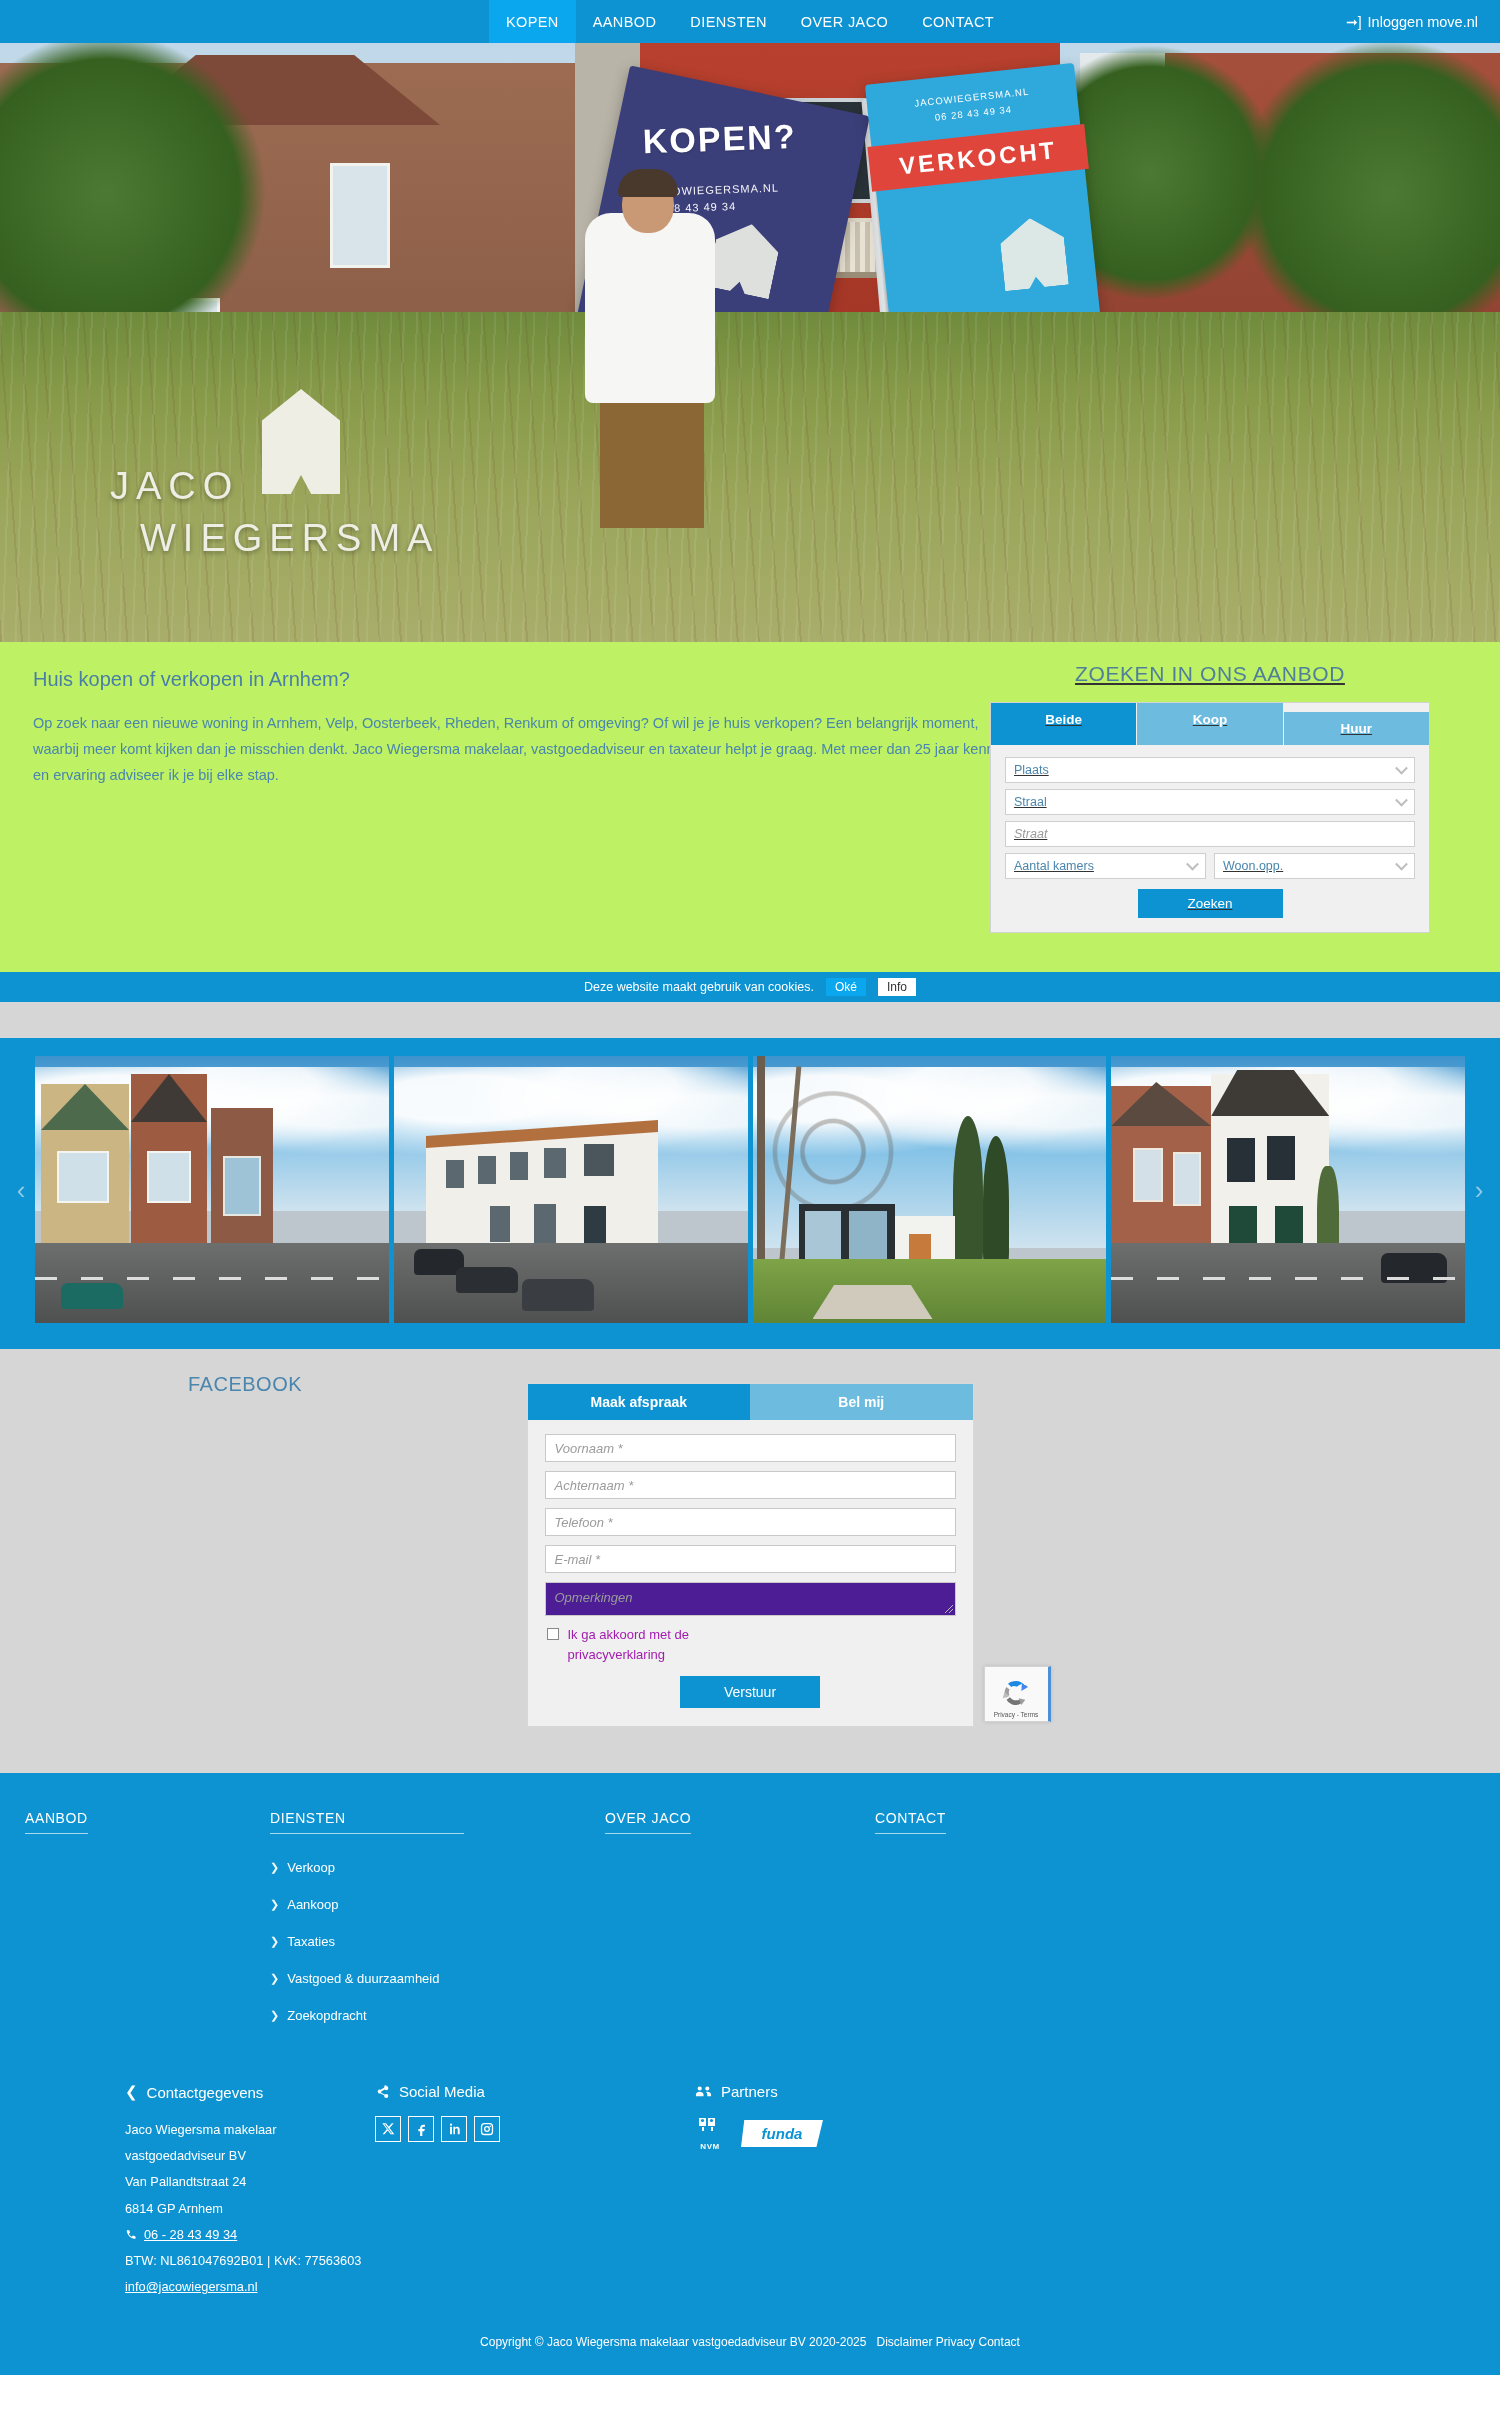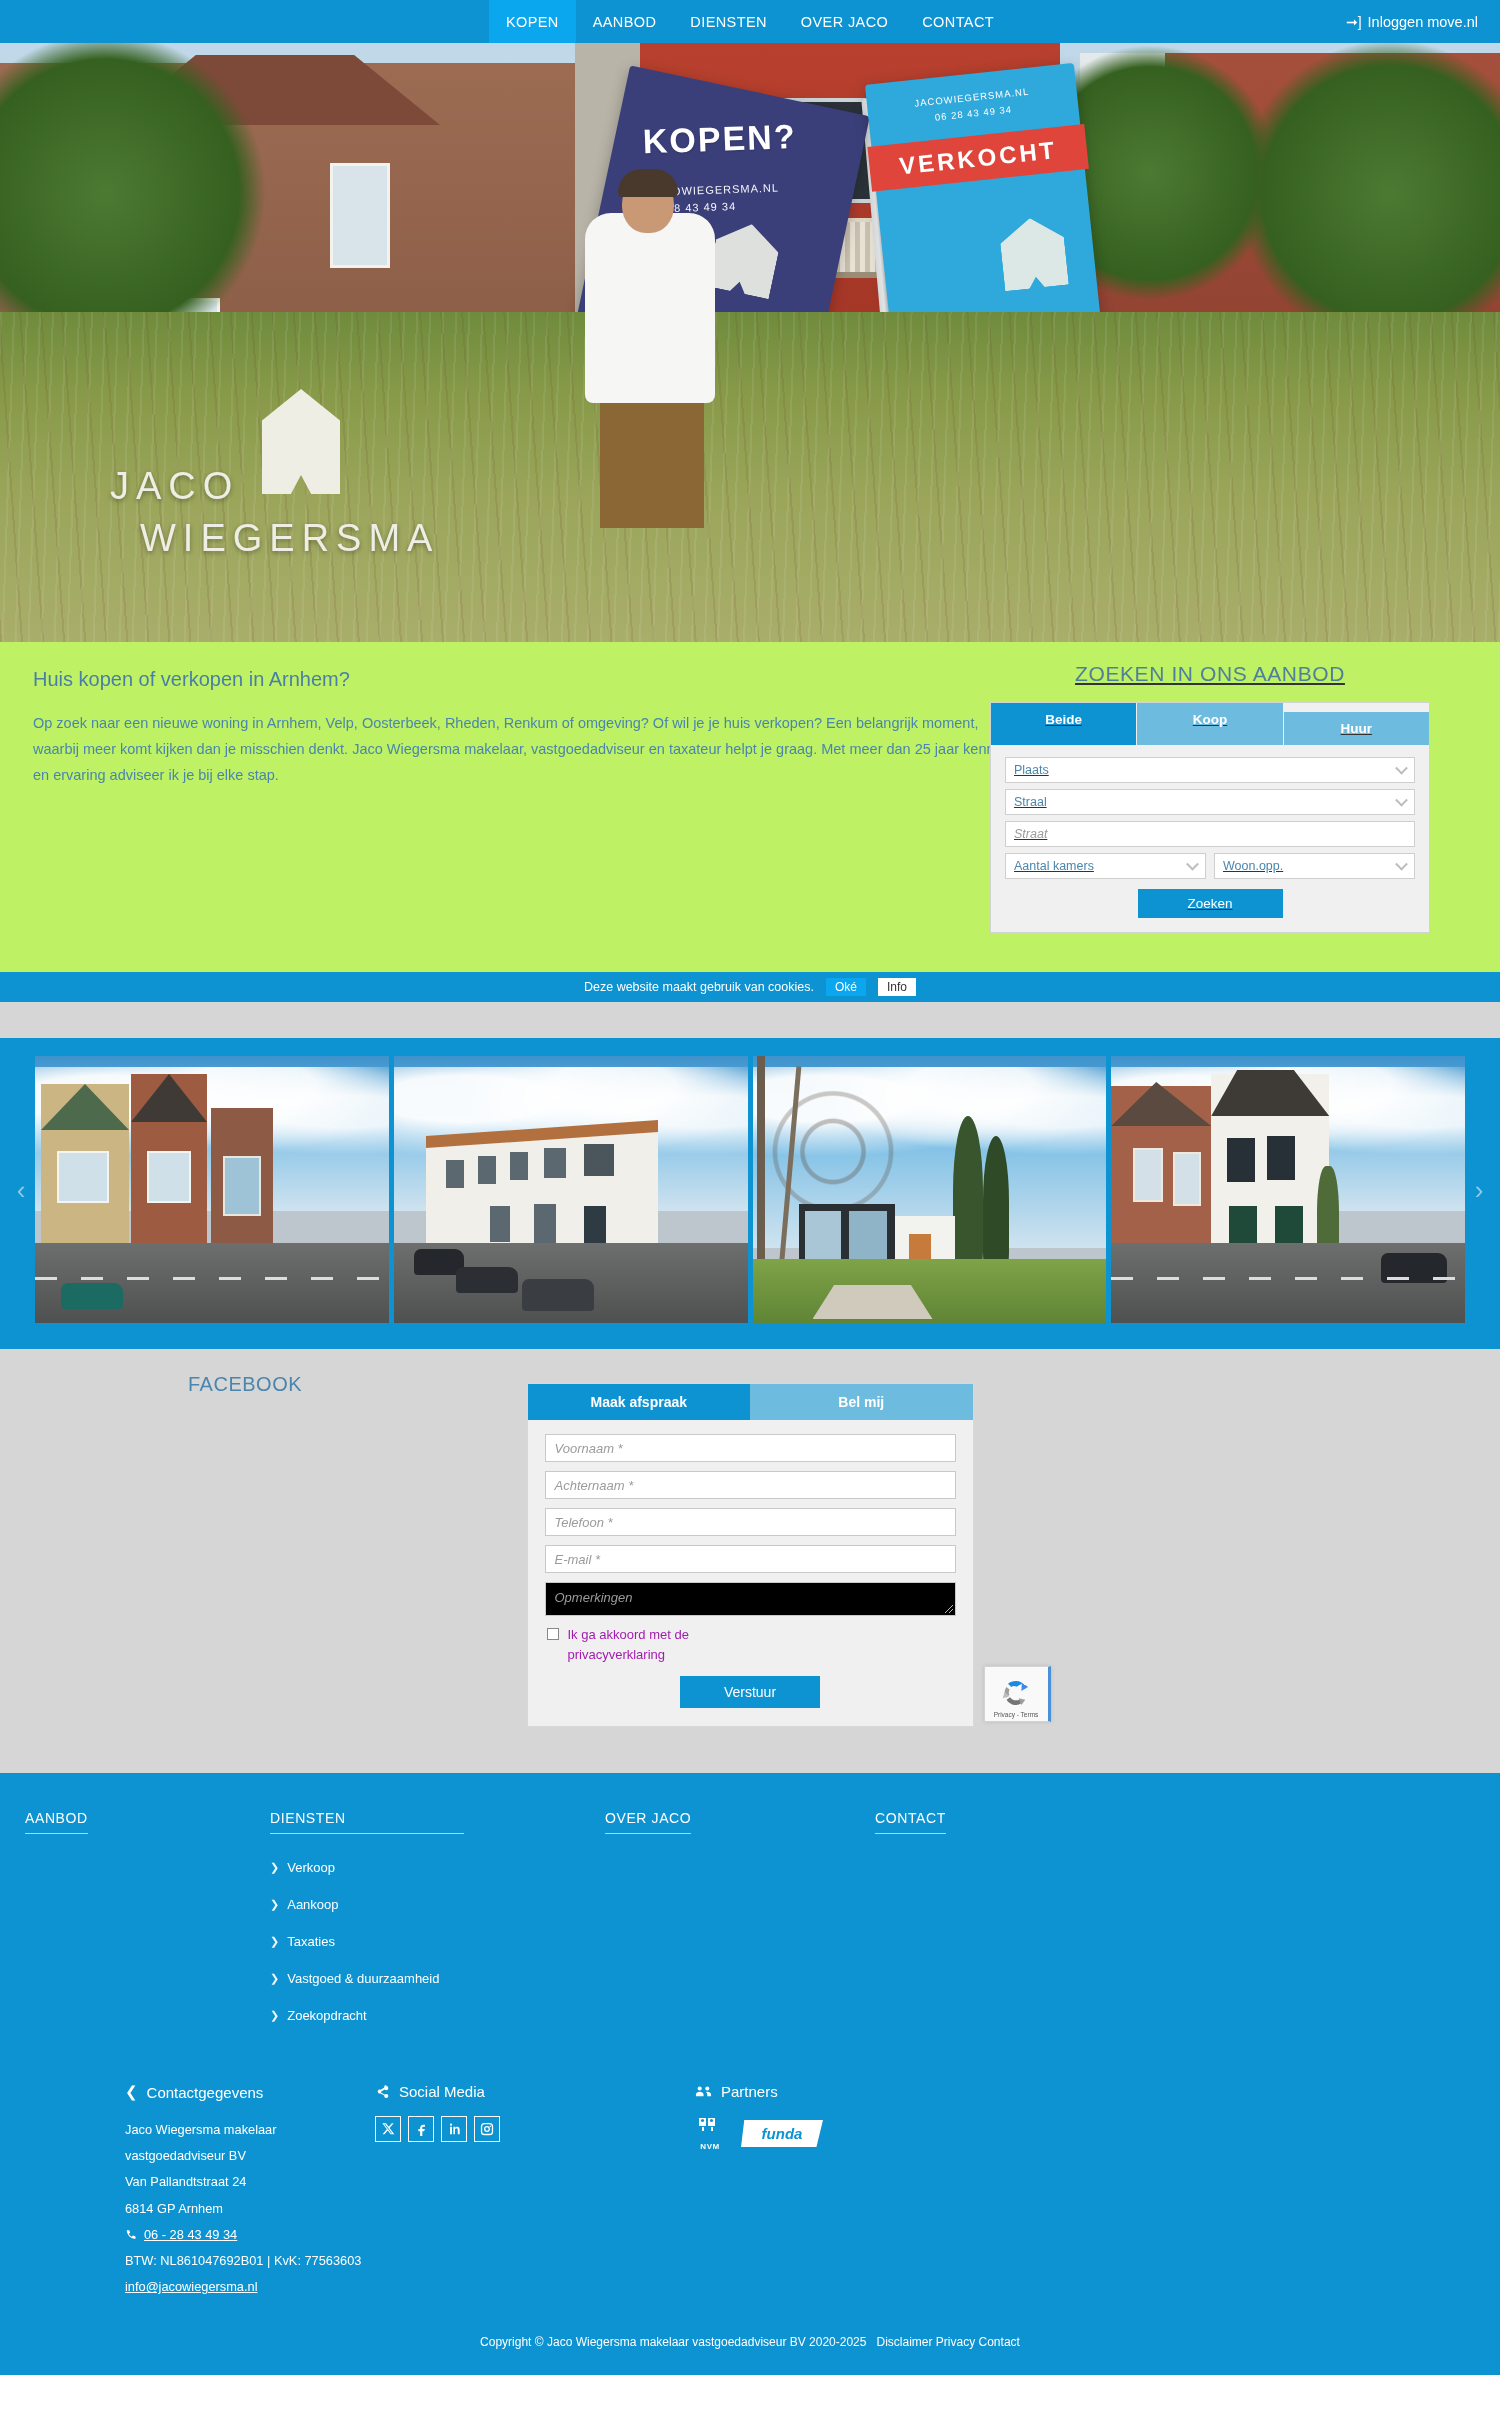--- a/index.html
+++ b/index.html
@@ -325,21 +325,21 @@
     color:#fff; background:#6dbbdf; cursor:pointer;
   }
   .form-tab.active { background:#0d93d2; }
   .form-body { padding:14px 17px 18px 17px; }
   .finput {
     width:100%; height:28px; border:1px solid #c9c9c9; background:#fff;
     display:flex; align-items:center; padding:0 9px; margin-bottom:9px;
     font-size:13px; font-style:italic; color:#9b9b9b;
   }
   .ftextarea {
-    width:100%; height:34px; border:1px solid #c9c9c9; background:#000000;
+    width:100%; height:34px; border:1px solid #c9c9c9; background:#4c1d95;
     padding:7px 9px; margin-bottom:9px; font-size:13px; font-style:italic;
     color:#9b9b9b; position:relative;
   }
   .ftextarea .grip {
     position:absolute; right:2px; bottom:2px; width:8px; height:8px;
     background:
       linear-gradient(135deg, rgba(0,0,0,0) 0 45%, #bbb 45% 55%, rgba(0,0,0,0) 55%),
       linear-gradient(135deg, rgba(0,0,0,0) 0 70%, #bbb 70% 80%, rgba(0,0,0,0) 80%);
   }
   .consent { display:flex; gap:9px; align-items:flex-start; margin:5px 0 4px 2px; }

